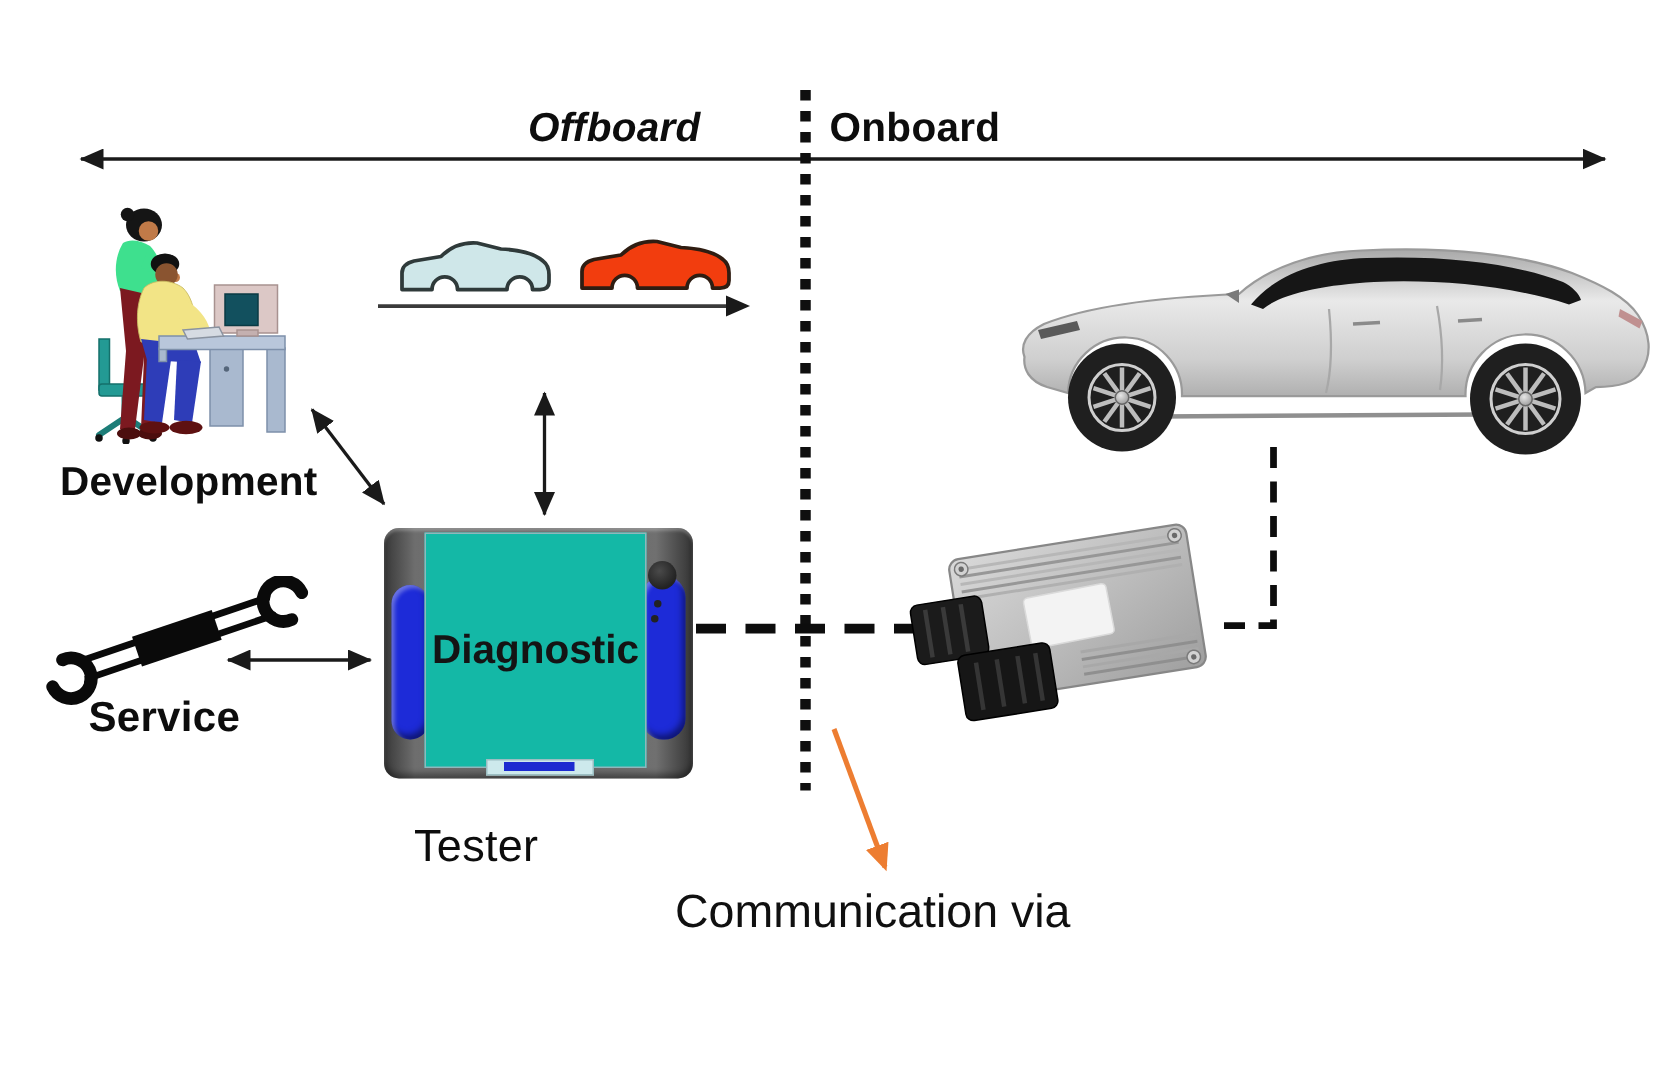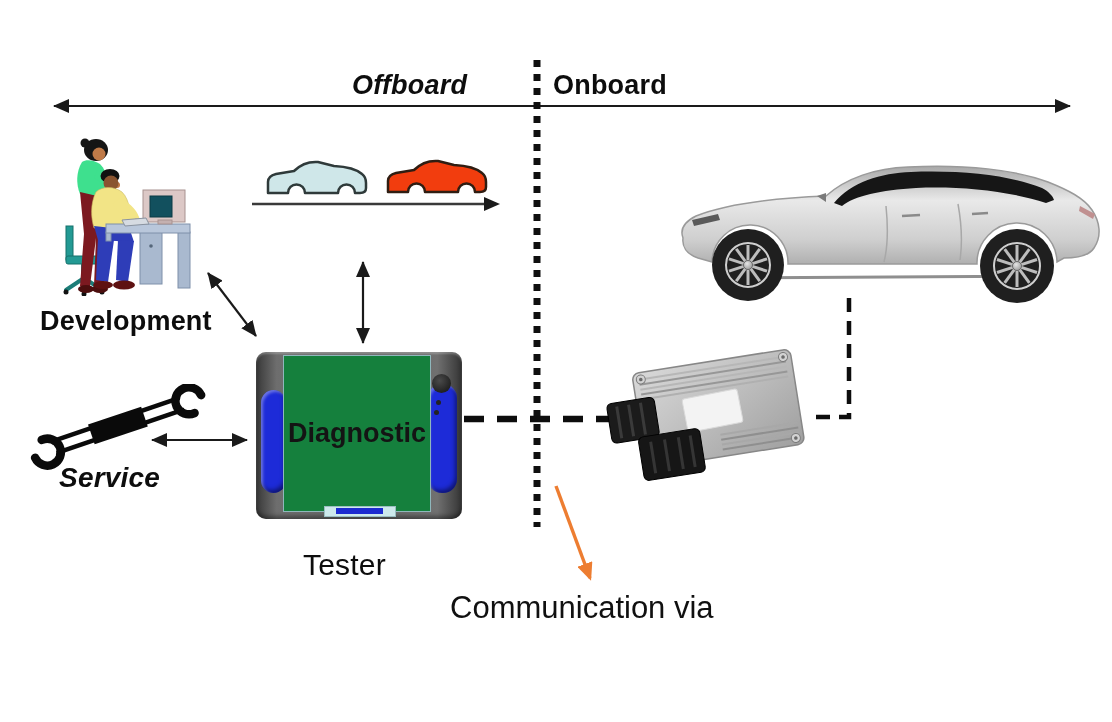--- a/index.html
+++ b/index.html
@@ -10,42 +10,42 @@
   .abs{position:absolute;}
   .label{
     position:absolute;color:#0d0d0d;font-weight:700;font-size:26px;
     white-space:nowrap;letter-spacing:0.2px;
   }
   .label.light{font-weight:400;}
   #offboard-label{left:352px;top:70px;font-size:27px;font-style:italic;}
   #onboard-label{left:553px;top:70px;font-size:27px;}
   #development-label{left:40px;top:306px;font-size:27px;}
   #manufacturing-label{left:287px;top:218px;font-size:27px;}
-  #service-label{left:59px;top:462px;font-size:28px;font-style:italic;}
-  #tester-label{left:303px;top:548px;font-size:30px;font-weight:400;}
+  #service-label{left:59px;top:462px;font-size:28px;}
+  #tester-label{left:276px;top:548px;font-size:30px;font-weight:400;}
   #annotation{
     position:absolute;left:450px;top:586px;width:364px;text-align:left;
     color:#101010;font-size:31px;line-height:43px;font-weight:400;
   }
   
   #tool{left:256px;top:352px;width:206px;height:167px;}
   #tool .body{
     position:absolute;inset:0;border-radius:10px;
     background:linear-gradient(90deg,#383838 0%,#6e6e6e 10%,#666 50%,#707070 88%,#343434 100%);
     box-shadow:inset 0 2px 2px rgba(255,255,255,.25), inset 0 -3px 4px rgba(0,0,0,.4);
   }
   #tool .pill{
     position:absolute;background:#1d2bd8;border-radius:14px;
     box-shadow:inset 2px 2px 3px rgba(255,255,255,.35), inset -2px -3px 4px rgba(0,0,20,.5);
   }
   #tool .pill.left{left:5px;top:38px;width:25px;height:103px;}
   #tool .pill.right{right:5px;top:32px;width:29px;height:109px;}
   #tool .screen{
     position:absolute;left:27px;top:3px;width:148px;height:157px;
-    background:#15803d;border:1px solid #8fb7bc;box-sizing:border-box;
+    background:#14b8a6;border:1px solid #8fb7bc;box-sizing:border-box;
     display:flex;align-items:center;justify-content:center;text-align:center;
   }
   #tool .screen .tool-text span{
     display:block;font-weight:700;font-size:27px;line-height:31px;color:#141414;
   }
   #tool .notch{
     position:absolute;left:68px;bottom:2px;width:72px;height:11px;
     background:#cde9ec;border:1px solid #9bbec2;box-sizing:border-box;
   }
   #tool .port{position:absolute;left:80px;bottom:5px;width:47px;height:6px;background:#1c2bd0;}

